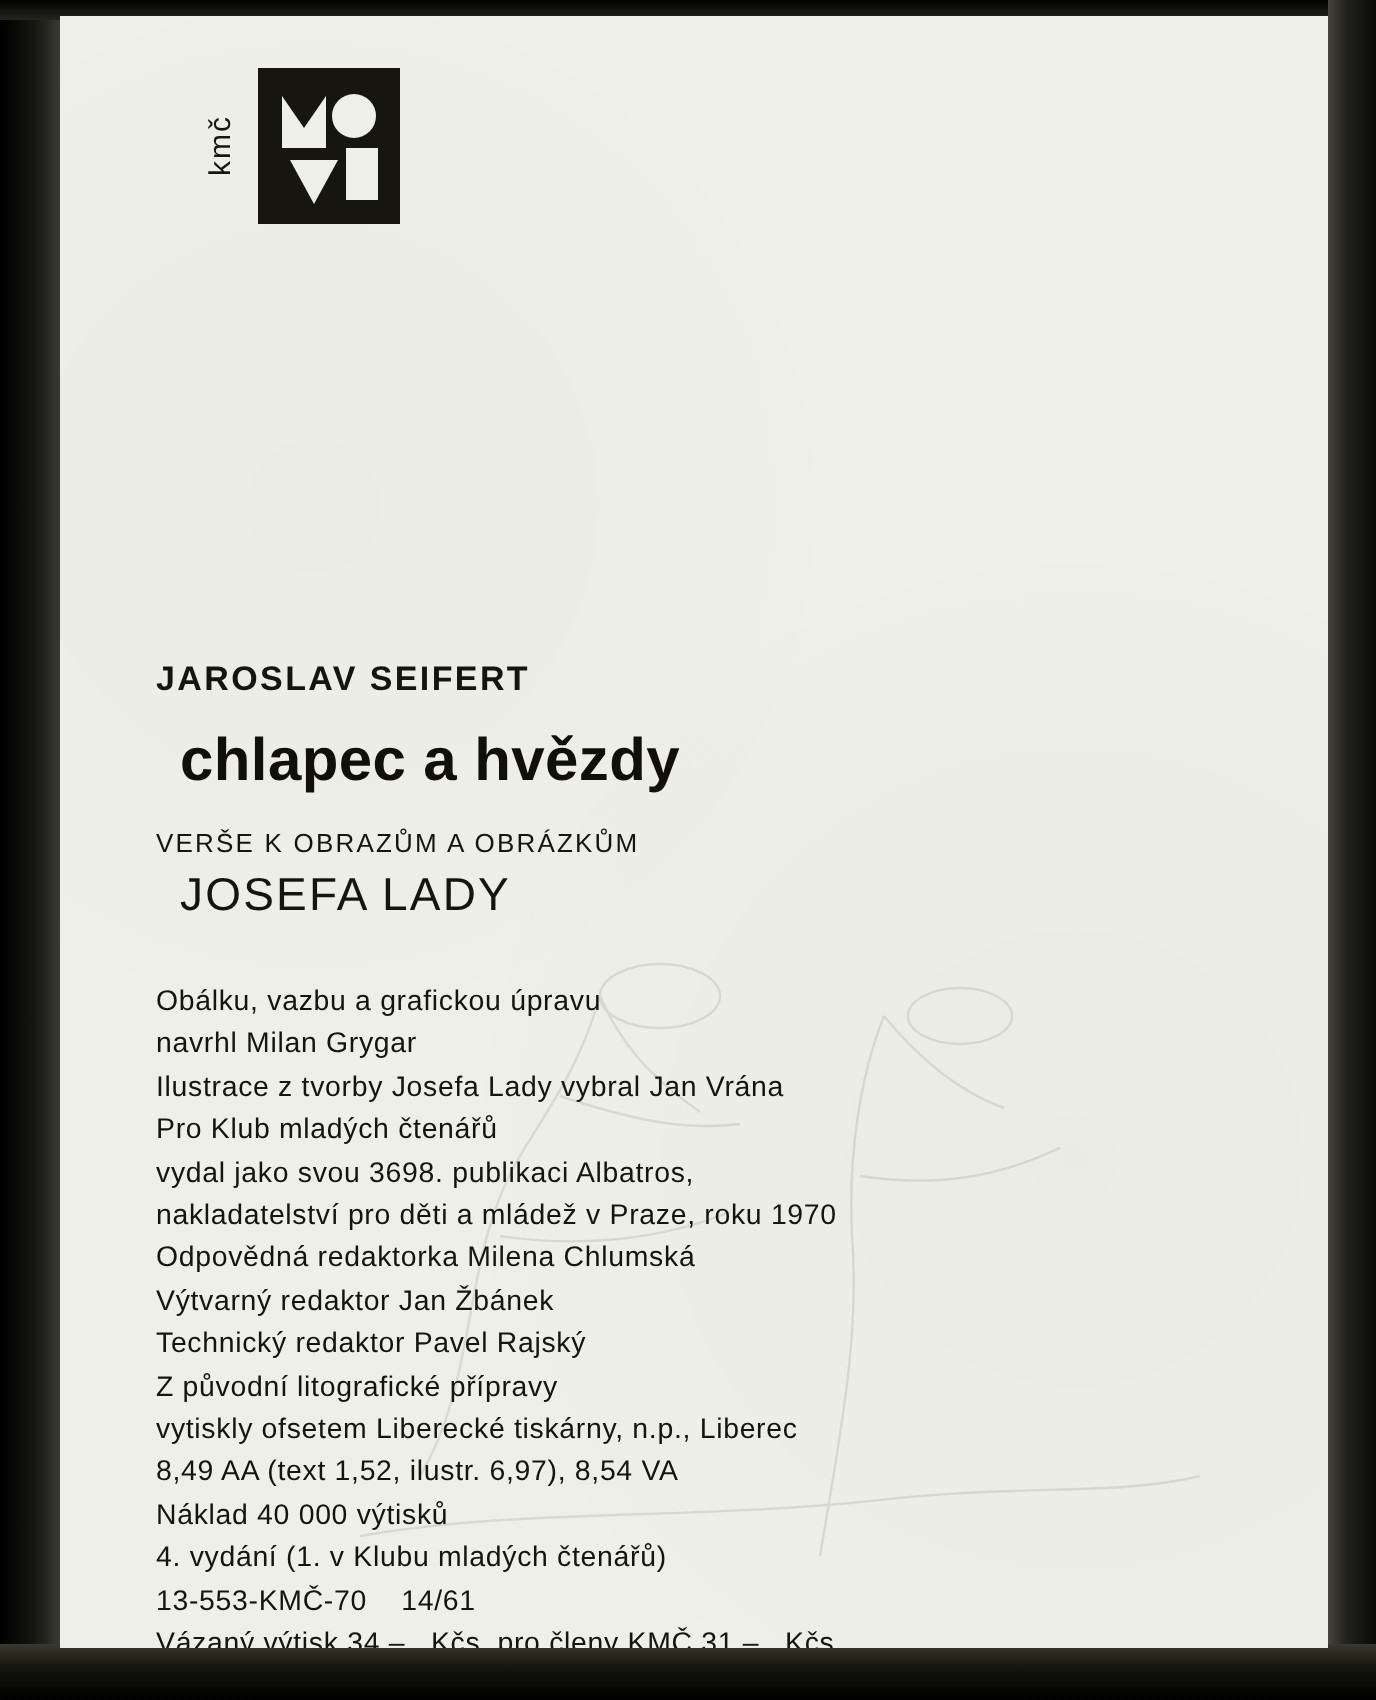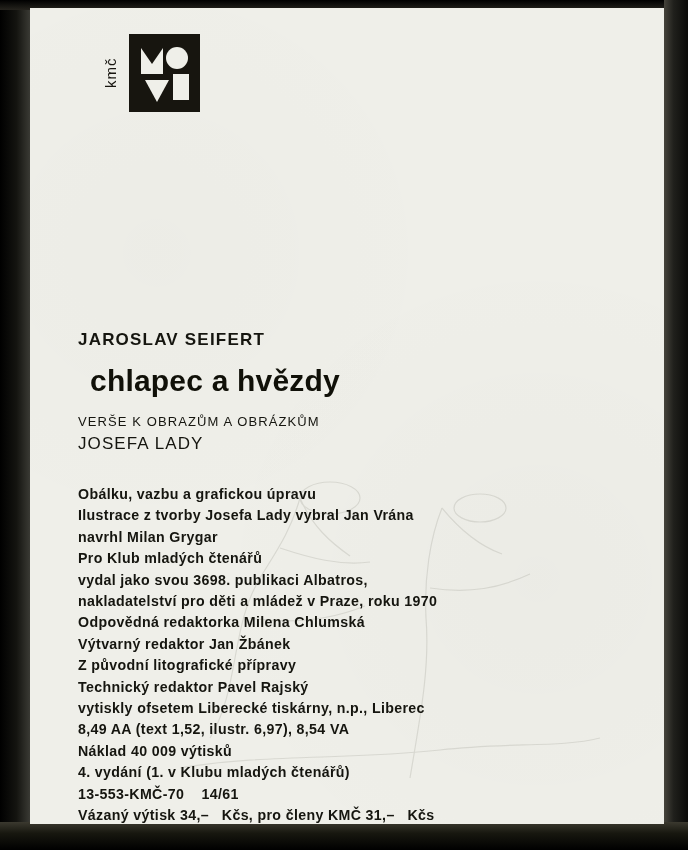--- a/index.html
+++ b/index.html
@@ -122,34 +122,33 @@
     letter-spacing: 0.2px;
     margin: 0 0 16px 12px;
   }
   .subtitle-1 {
     font-size: 13px;
     letter-spacing: 1.1px;
     color: #15150f;
     margin: 0 0 5px 0;
   }
   .subtitle-2 {
-    font-size: 17px;
+    font-size: 23px;
     letter-spacing: 1.1px;
     color: #15150f;
-    margin: 0 0 30px 0;
+    margin: 0 0 30px 12px;
   }
   .colophon {
     font-size: 14.2px;
     line-height: 21.4px;
     color: #15150f;
     letter-spacing: 0.35px;
   }
   .colophon div {
     white-space: pre;
-    font-weight: bold;
   }
 </style>
 </head>
 <body>
 
 <div class="page">
 
   <div class="spine-left"></div>
   <div class="edge-top"></div>
   <div class="edge-right"></div>
@@ -187,32 +186,32 @@
     </div>
 
     <div class="content">
       <div class="author">JAROSLAV SEIFERT</div>
       <div class="title">chlapec a hvězdy</div>
       <div class="subtitle-1">VERŠE K OBRAZŮM A OBRÁZKŮM</div>
       <div class="subtitle-2">JOSEFA LADY</div>
 
       <div class="colophon">
           <div>Obálku, vazbu a grafickou úpravu</div>
+          <div>navrhl Milan Grygar</div>
           <div>Ilustrace z tvorby Josefa Lady vybral Jan Vrána</div>
-          <div>navrhl Milan Grygar</div>
           <div>Pro Klub mladých čtenářů</div>
           <div>vydal jako svou 3698. publikaci Albatros,</div>
           <div>nakladatelství pro děti a mládež v Praze, roku 1970</div>
           <div>Odpovědná redaktorka Milena Chlumská</div>
           <div>Výtvarný redaktor Jan Žbánek</div>
+          <div>Technický redaktor Pavel Rajský</div>
           <div>Z původní litografické přípravy</div>
-          <div>Technický redaktor Pavel Rajský</div>
           <div>vytiskly ofsetem Liberecké tiskárny, n.p., Liberec</div>
           <div>8,49 AA (text 1,52, ilustr. 6,97), 8,54 VA</div>
-          <div>Náklad 40 009 výtisků</div>
+          <div>Náklad 40 000 výtisků</div>
           <div>4. vydání (1. v Klubu mladých čtenářů)</div>
           <div>13-553-KMČ-70    14/61</div>
           <div>Vázaný výtisk 34,–   Kčs, pro členy KMČ 31,–   Kčs</div>
         </div>
     </div>
 
   </div>
 </div>
 
 </body></html>

